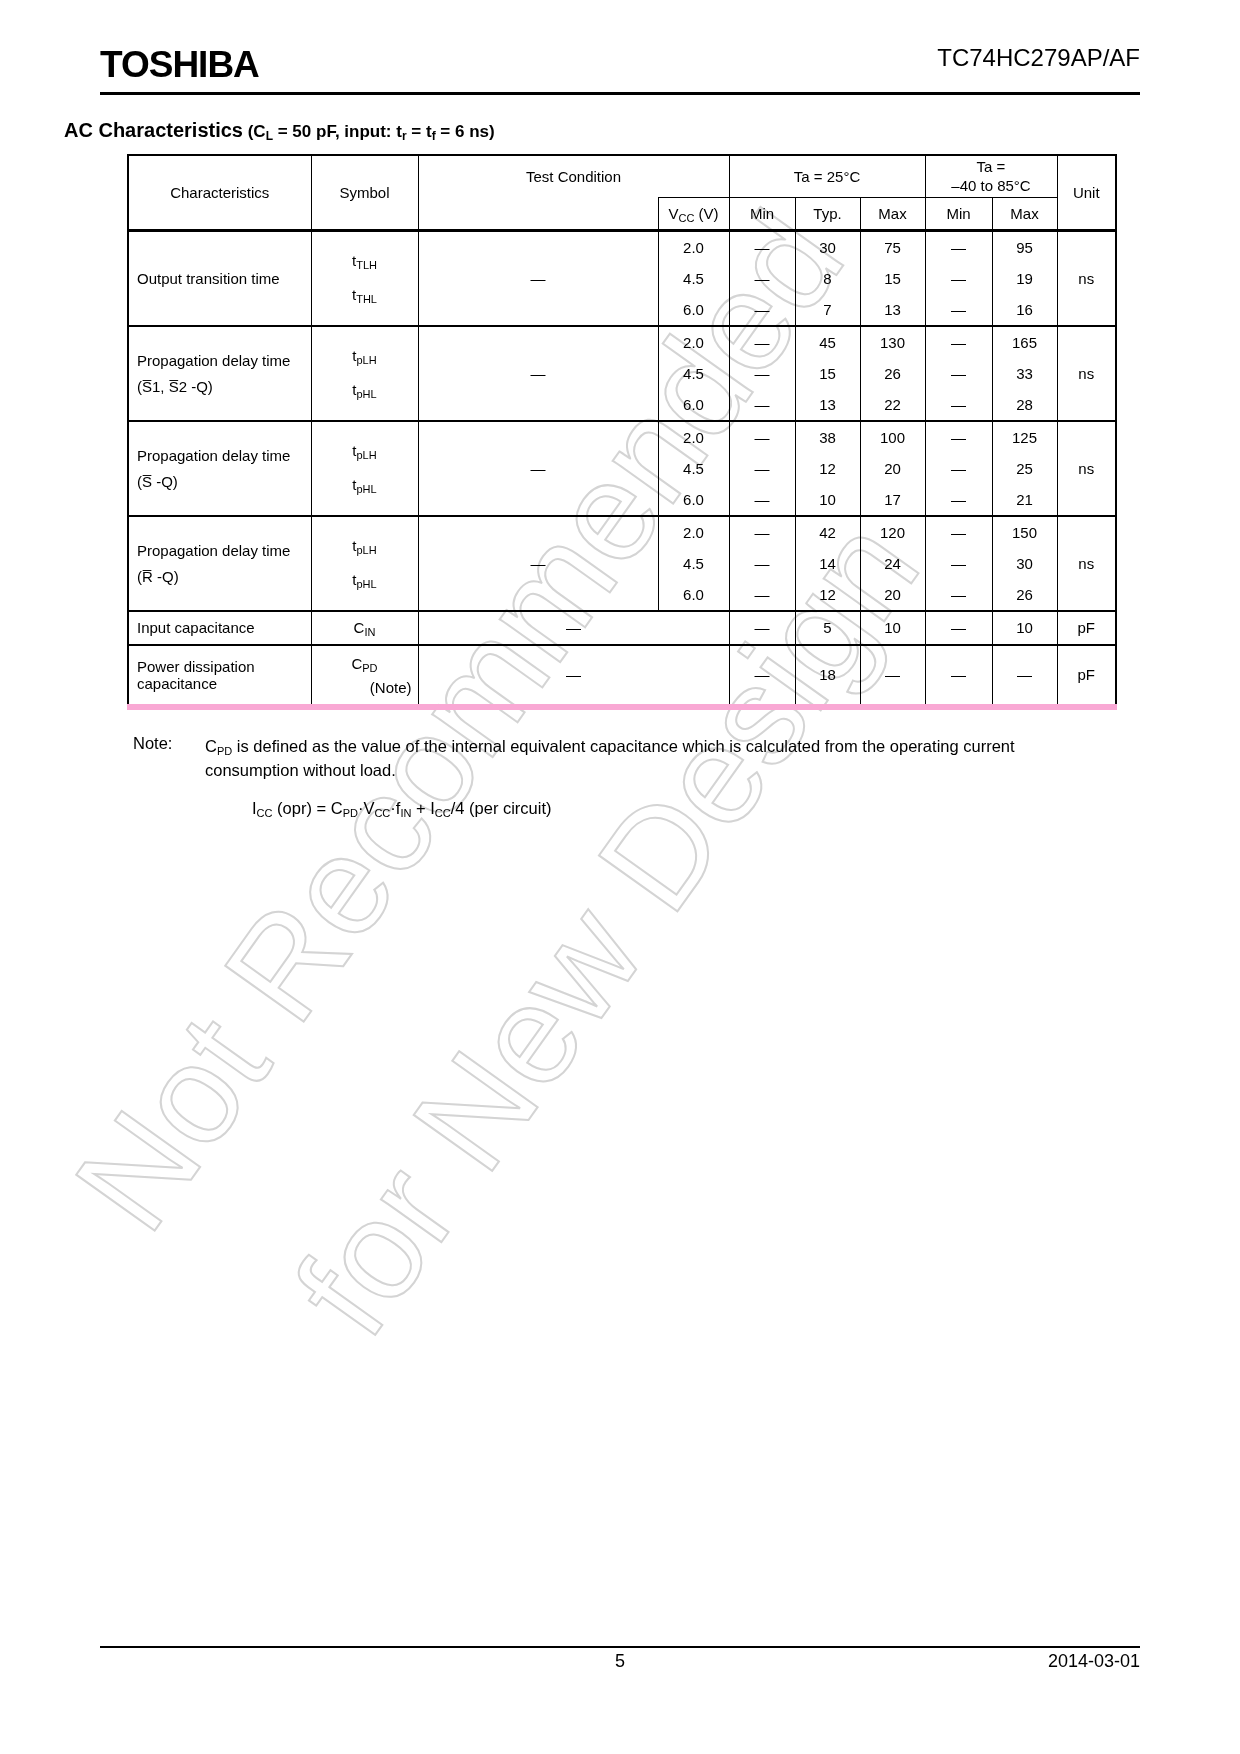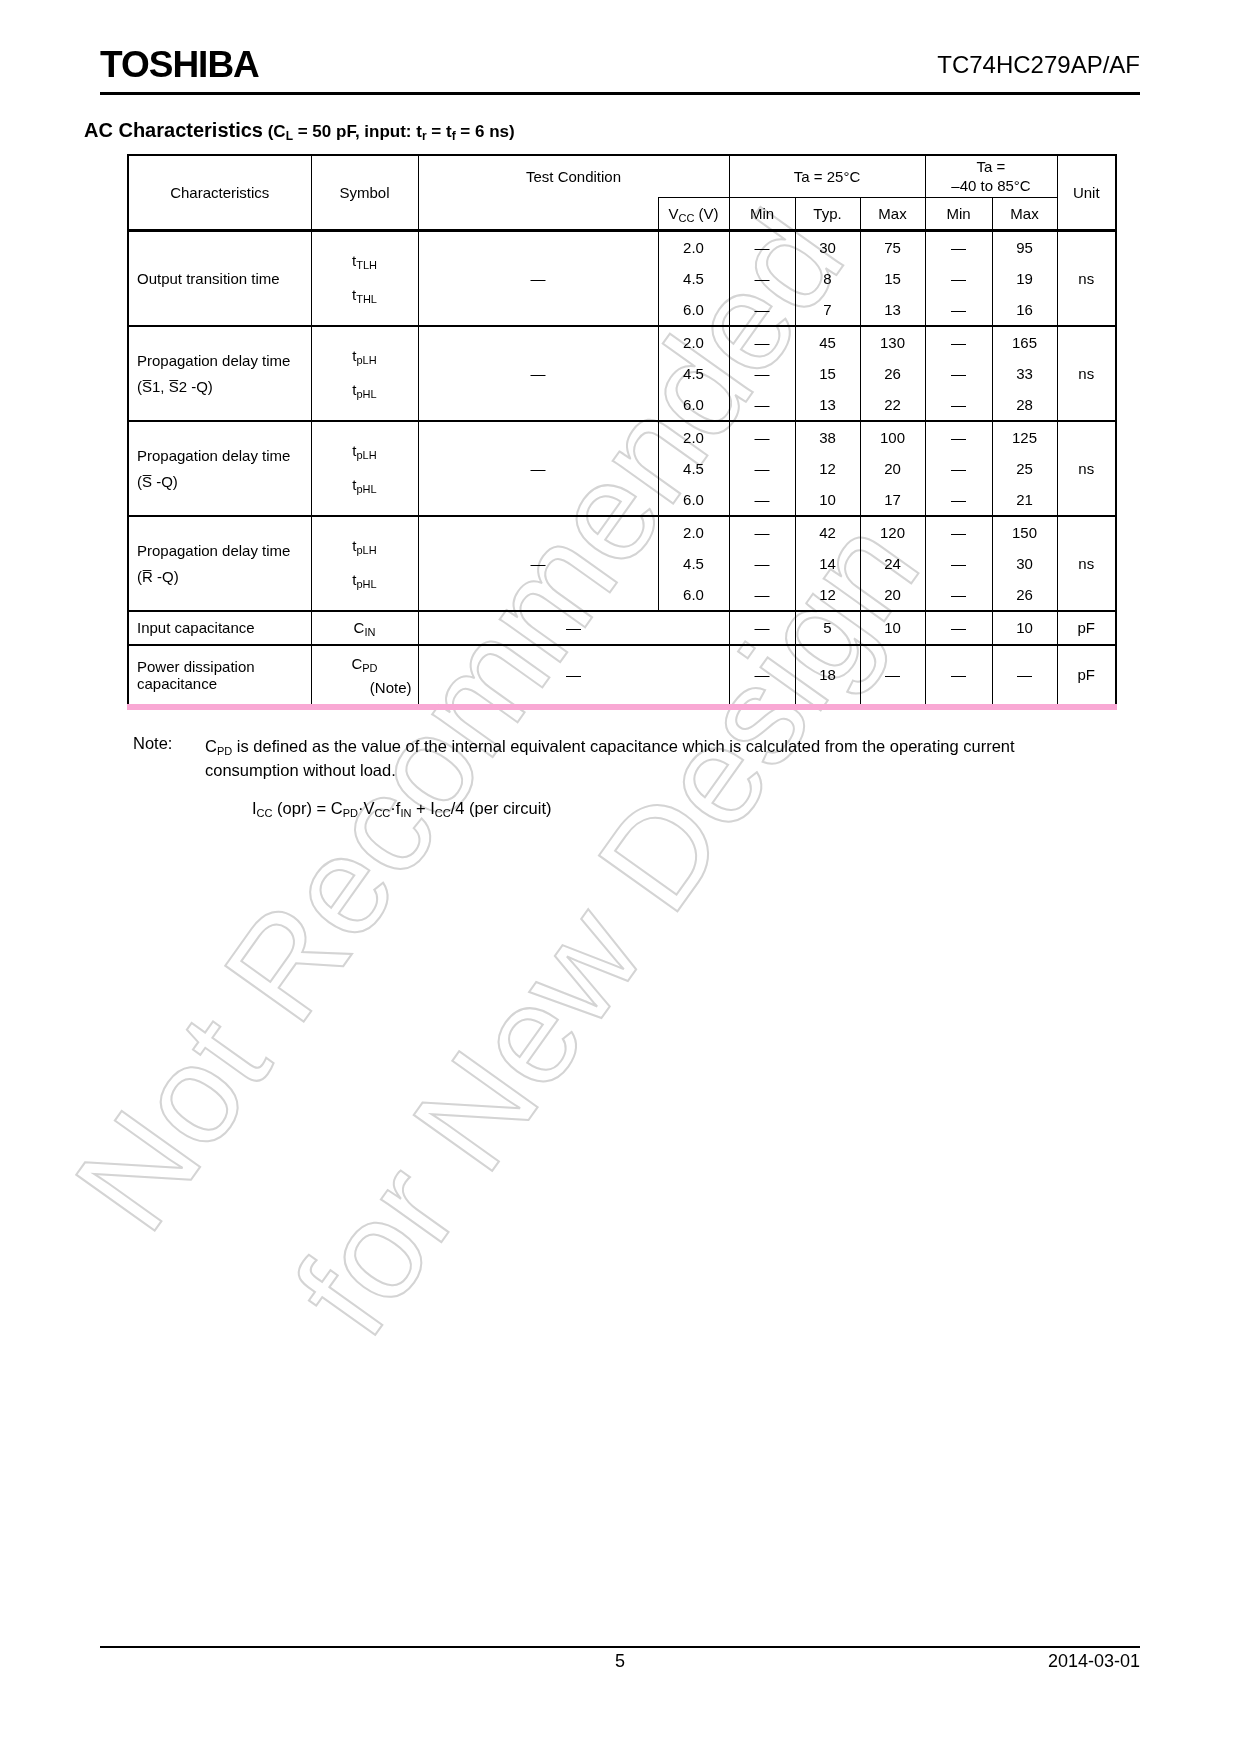--- a/index.html
+++ b/index.html
@@ -4,26 +4,26 @@
 <style>
   * { margin: 0; padding: 0; box-sizing: border-box; }
   html, body { width: 1240px; height: 1754px; background: #ffffff; position: relative;
     font-family: "Liberation Sans", "DejaVu Sans", sans-serif; color: #000; overflow: hidden; }
 
   .watermark { position: absolute; left: 0; top: 0; z-index: 0; pointer-events: none; }
   .content { position: relative; z-index: 1; }
 
   
   .pagehead { margin: 0 100px; padding-top: 44px; padding-bottom: 6px;
-    border-bottom: 3px solid #000; display: flex; justify-content: space-between; align-items: center; }
+    border-bottom: 3px solid #000; display: flex; justify-content: space-between; align-items: flex-start; }
   .logo { font-size: 37px; font-weight: bold; letter-spacing: -1px; }
   .partno { font-size: 24px; }
 
   
-  .sec-title { margin: 24px 0 0 84px; font-weight: bold; font-size: 20px; }
+  .sec-title { margin: 24px 0 0 64px; font-weight: bold; font-size: 20px; }
   .sec-title .cond { font-size: 17px; }
   sub { font-size: 11px; vertical-align: -3px; line-height: 0; }
   .sec-title sub { font-size: 12px; }
 
   
   table.ac { border-collapse: collapse; table-layout: fixed; width: 988px;
     margin: 12px 0 0 127px; font-size: 15px; border: 2px solid #000; }
   .ac th, .ac td { border: 1px solid #000; text-align: center; vertical-align: middle;
     font-weight: normal; padding: 0; }
   .ac thead tr.h1 { height: 42px; }

